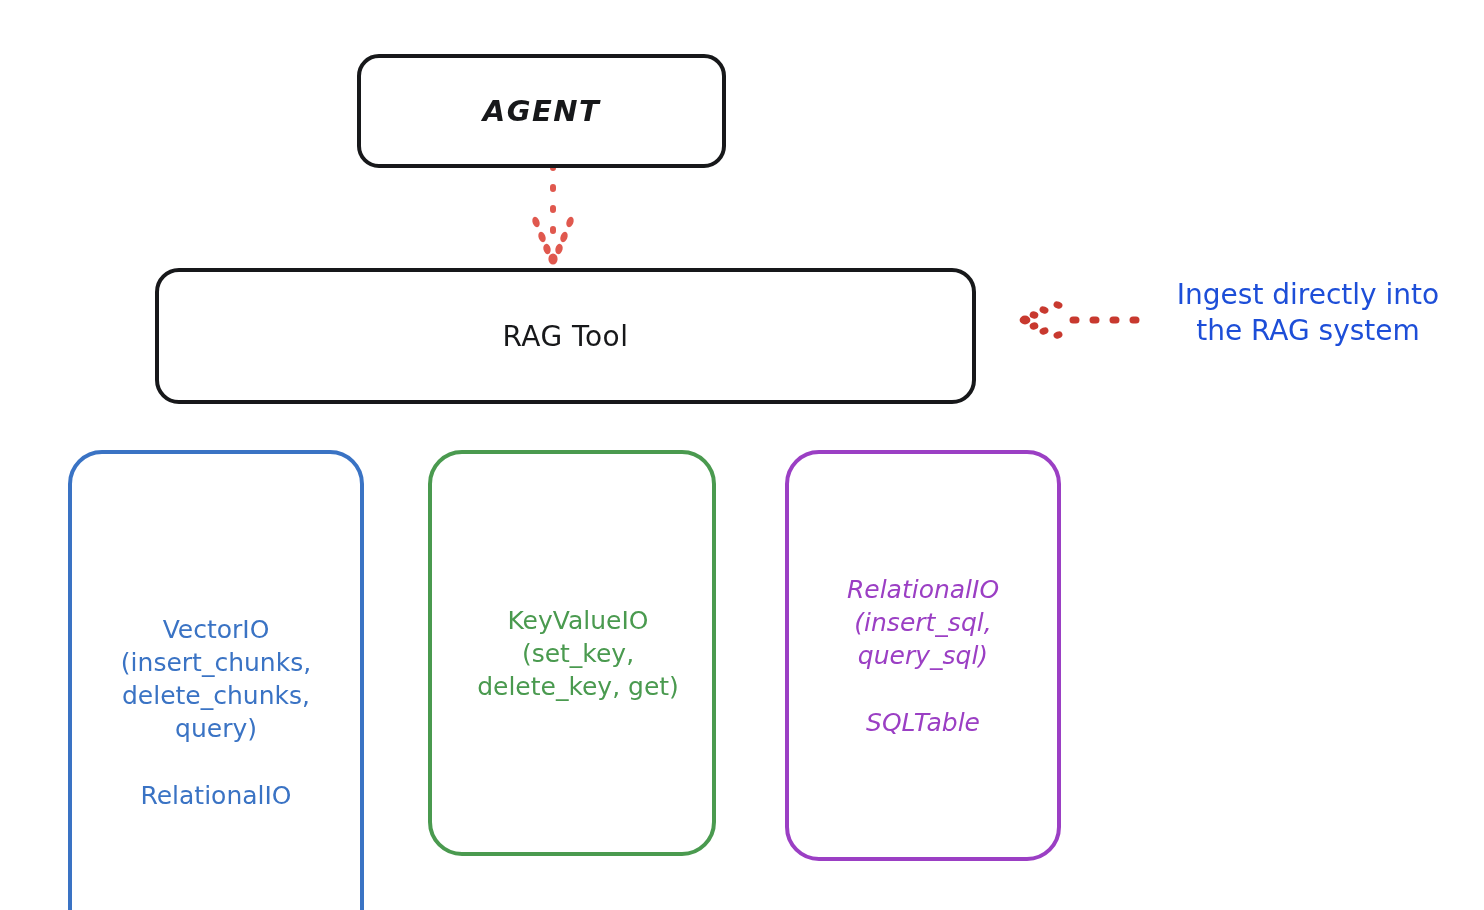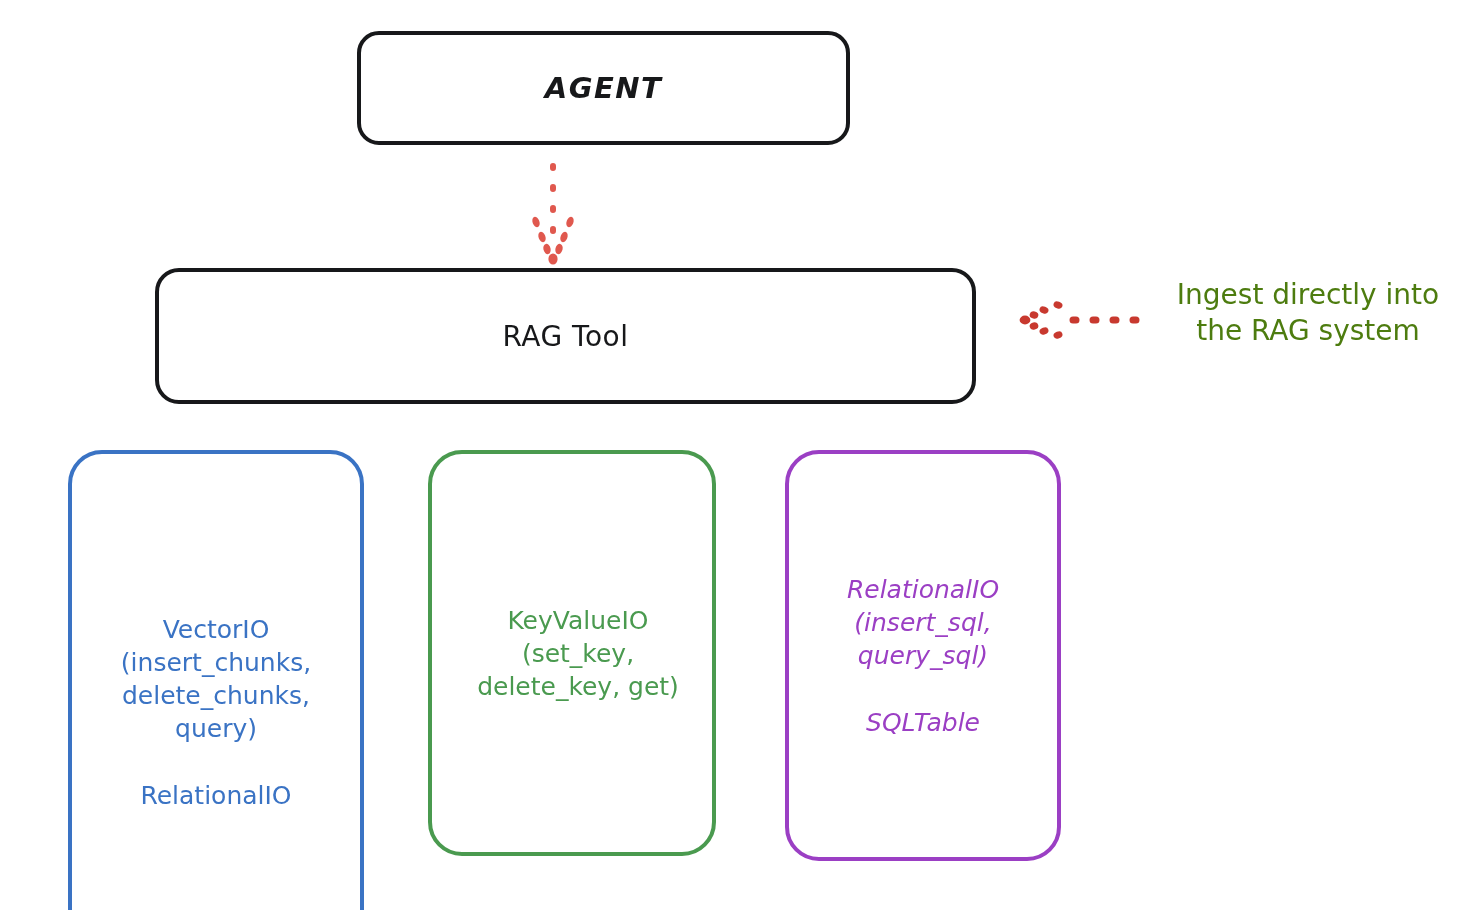--- a/index.html
+++ b/index.html
@@ -29,22 +29,22 @@
     flex-direction: column;
     align-items: center;
     justify-content: center;
     text-align: center;
     background: #ffffff;
   }
 
   
   #agent-node {
     left: 357px;
-    top: 31px;
-    width: 493px;
+    top: 54px;
+    width: 369px;
     height: 114px;
     border: 4.5px solid #17181a;
     border-radius: 22px;
     text-align: center;
   }
   #agent-node .node-label {
     font-family: "DejaVu Sans", sans-serif;
     font-style: italic;
     font-weight: 700;
     font-size: 29px;
@@ -115,21 +115,21 @@
   }
   #relationalio-node .api-text,
   #relationalio-node .index-text { color: #9b3fc4; font-style: italic; }
 
   
   #ingest-annotation {
     position: absolute;
     left: 1143px;
     top: 277px;
     width: 330px;
-    color: #4d7c0f;
+    color: #1d4ed8;
     font-family: "DejaVu Sans", sans-serif;
     font-size: 28px;
     line-height: 1.28;
     text-align: center;
     white-space: pre-line;
   }
 
   
   .connectors {
     position: absolute;

